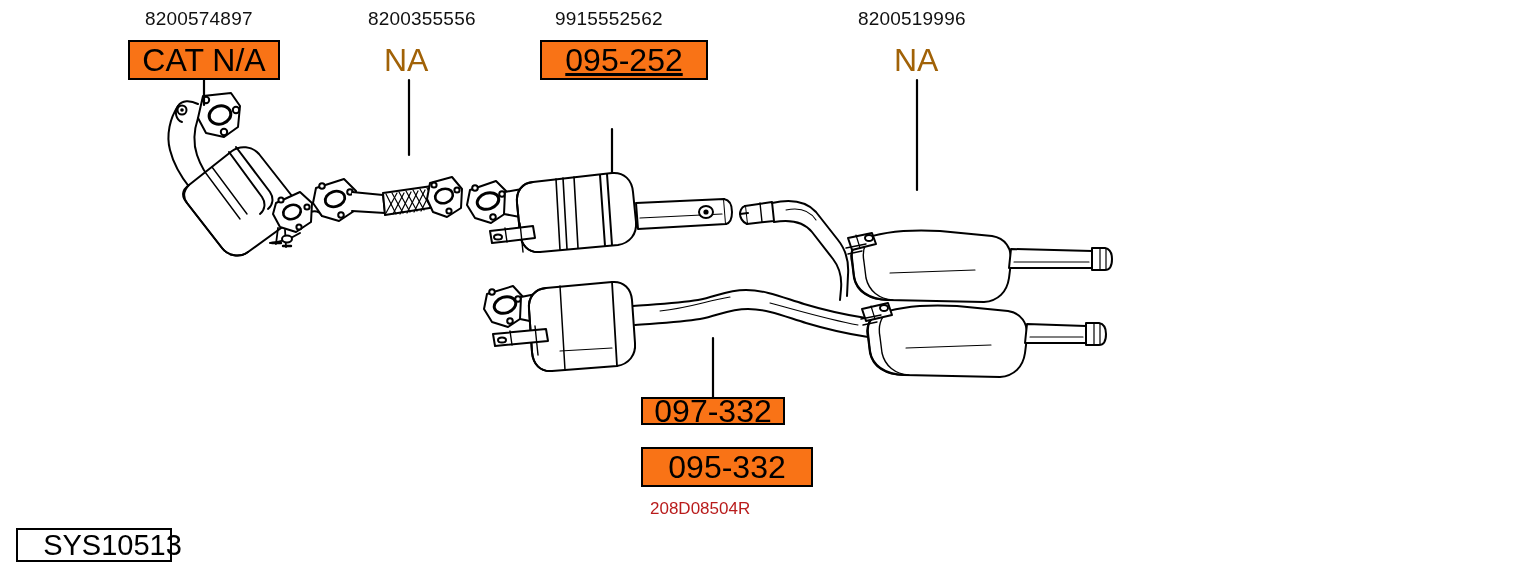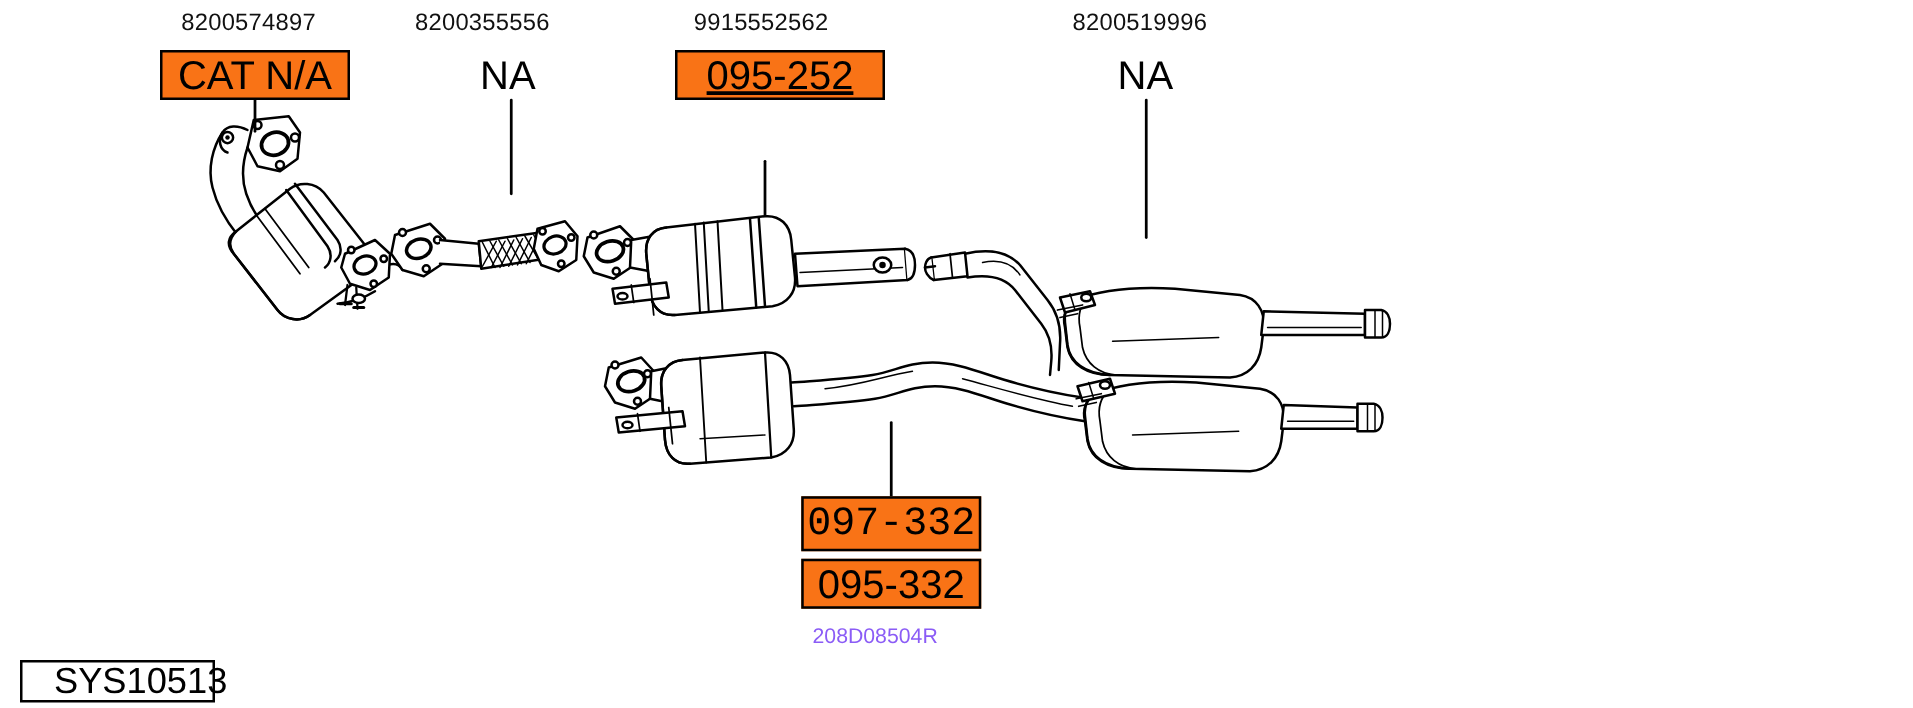--- a/index.html
+++ b/index.html
@@ -43,40 +43,40 @@
     font-size: 32px;
     line-height: 32px;
     white-space: nowrap;
     box-sizing: border-box;
   }
   .natext {
     position: absolute;
     font-size: 32px;
     line-height: 32px;
     white-space: nowrap;
-    color: #000000;
+    color: #a16207;
   }
   .syslabel {
     position: absolute;
     border: 2px solid #000;
     background: #fff;
     display: flex;
     align-items: center;
     justify-content: center;
     font-size: 29px;
     line-height: 29px;
     white-space: nowrap;
     box-sizing: border-box;
   }
   .smallcode {
     position: absolute;
     font-size: 17px;
     line-height: 17px;
     white-space: nowrap;
-    color: #8b5cf6;
+    color: #b91c1c;
   }
 </style>
 </head>
 <body>
 
 <div id="page">
 
   <svg class="svg-layer" viewBox="0 0 1530 566">
     <g fill="none" stroke="#000" stroke-width="2" stroke-linejoin="round" stroke-linecap="round">
 
@@ -262,28 +262,28 @@
           <line x1="204" y1="80" x2="204" y2="105" stroke="#000000"></line>
           <line x1="409" y1="80" x2="409" y2="155" stroke="#000000"></line>
           <line x1="612" y1="129" x2="612" y2="172" stroke="#000000"></line>
           <line x1="917" y1="80" x2="917" y2="190" stroke="#000000"></line>
           <line x1="713" y1="338" x2="713" y2="397" stroke="#000000"></line>
         </g>
     </g>
   </svg>
 
   <div class="partnum" id="pn0" style="left: 145px; top: 9px;">8200574897</div>
-  <div class="partnum" id="pn1" style="left: 332px; top: 9px; text-align: center;">8200355556</div>
+  <div class="partnum" id="pn1" style="left: 368px; top: 9px; text-align: center;">8200355556</div>
   <div class="partnum" id="pn2" style="left: 555px; top: 9px;">9915552562</div>
   <div class="partnum" id="pn3" style="left: 858px; top: 9px;">8200519996</div>
 
   <div class="codebox" id="cb0" style="left: 128px; top: 40px; width: 152px; height: 40px;">CAT N/A</div>
   <div class="codebox" id="cb1" style="left: 540px; top: 40px; width: 168px; height: 40px; text-decoration: underline;">095-252</div>
-  <div class="codebox" id="cb3" style="left: 641px; top: 397px; width: 144px; height: 44px; font-family: Liberation Mono, monospace;">097-332</div>
-  <div class="codebox" id="cb4" style="left: 641px; top: 447px; width: 144px; height: 40px;">095-332</div>
+  <div class="codebox" id="cb3" style="left: 641px; top: 397px; width: 144px; height: 28px;">097-332</div>
+  <div class="codebox" id="cb4" style="left: 641px; top: 447px; width: 172px; height: 40px;">095-332</div>
 
   <div class="natext" id="na0" style="left: 384px; top: 44px;">NA</div>
   <div class="natext" id="na1" style="left: 894px; top: 44px;">NA</div>
 
   <div class="smallcode" id="sc0" style="left: 650px; top: 500px;">208D08504R</div>
 
   <div class="syslabel" id="sys" style="left: 16px; top: 528px; width: 156px; height: 34px; padding-left: 37px;">SYS10513</div>
 
 </div>
 

